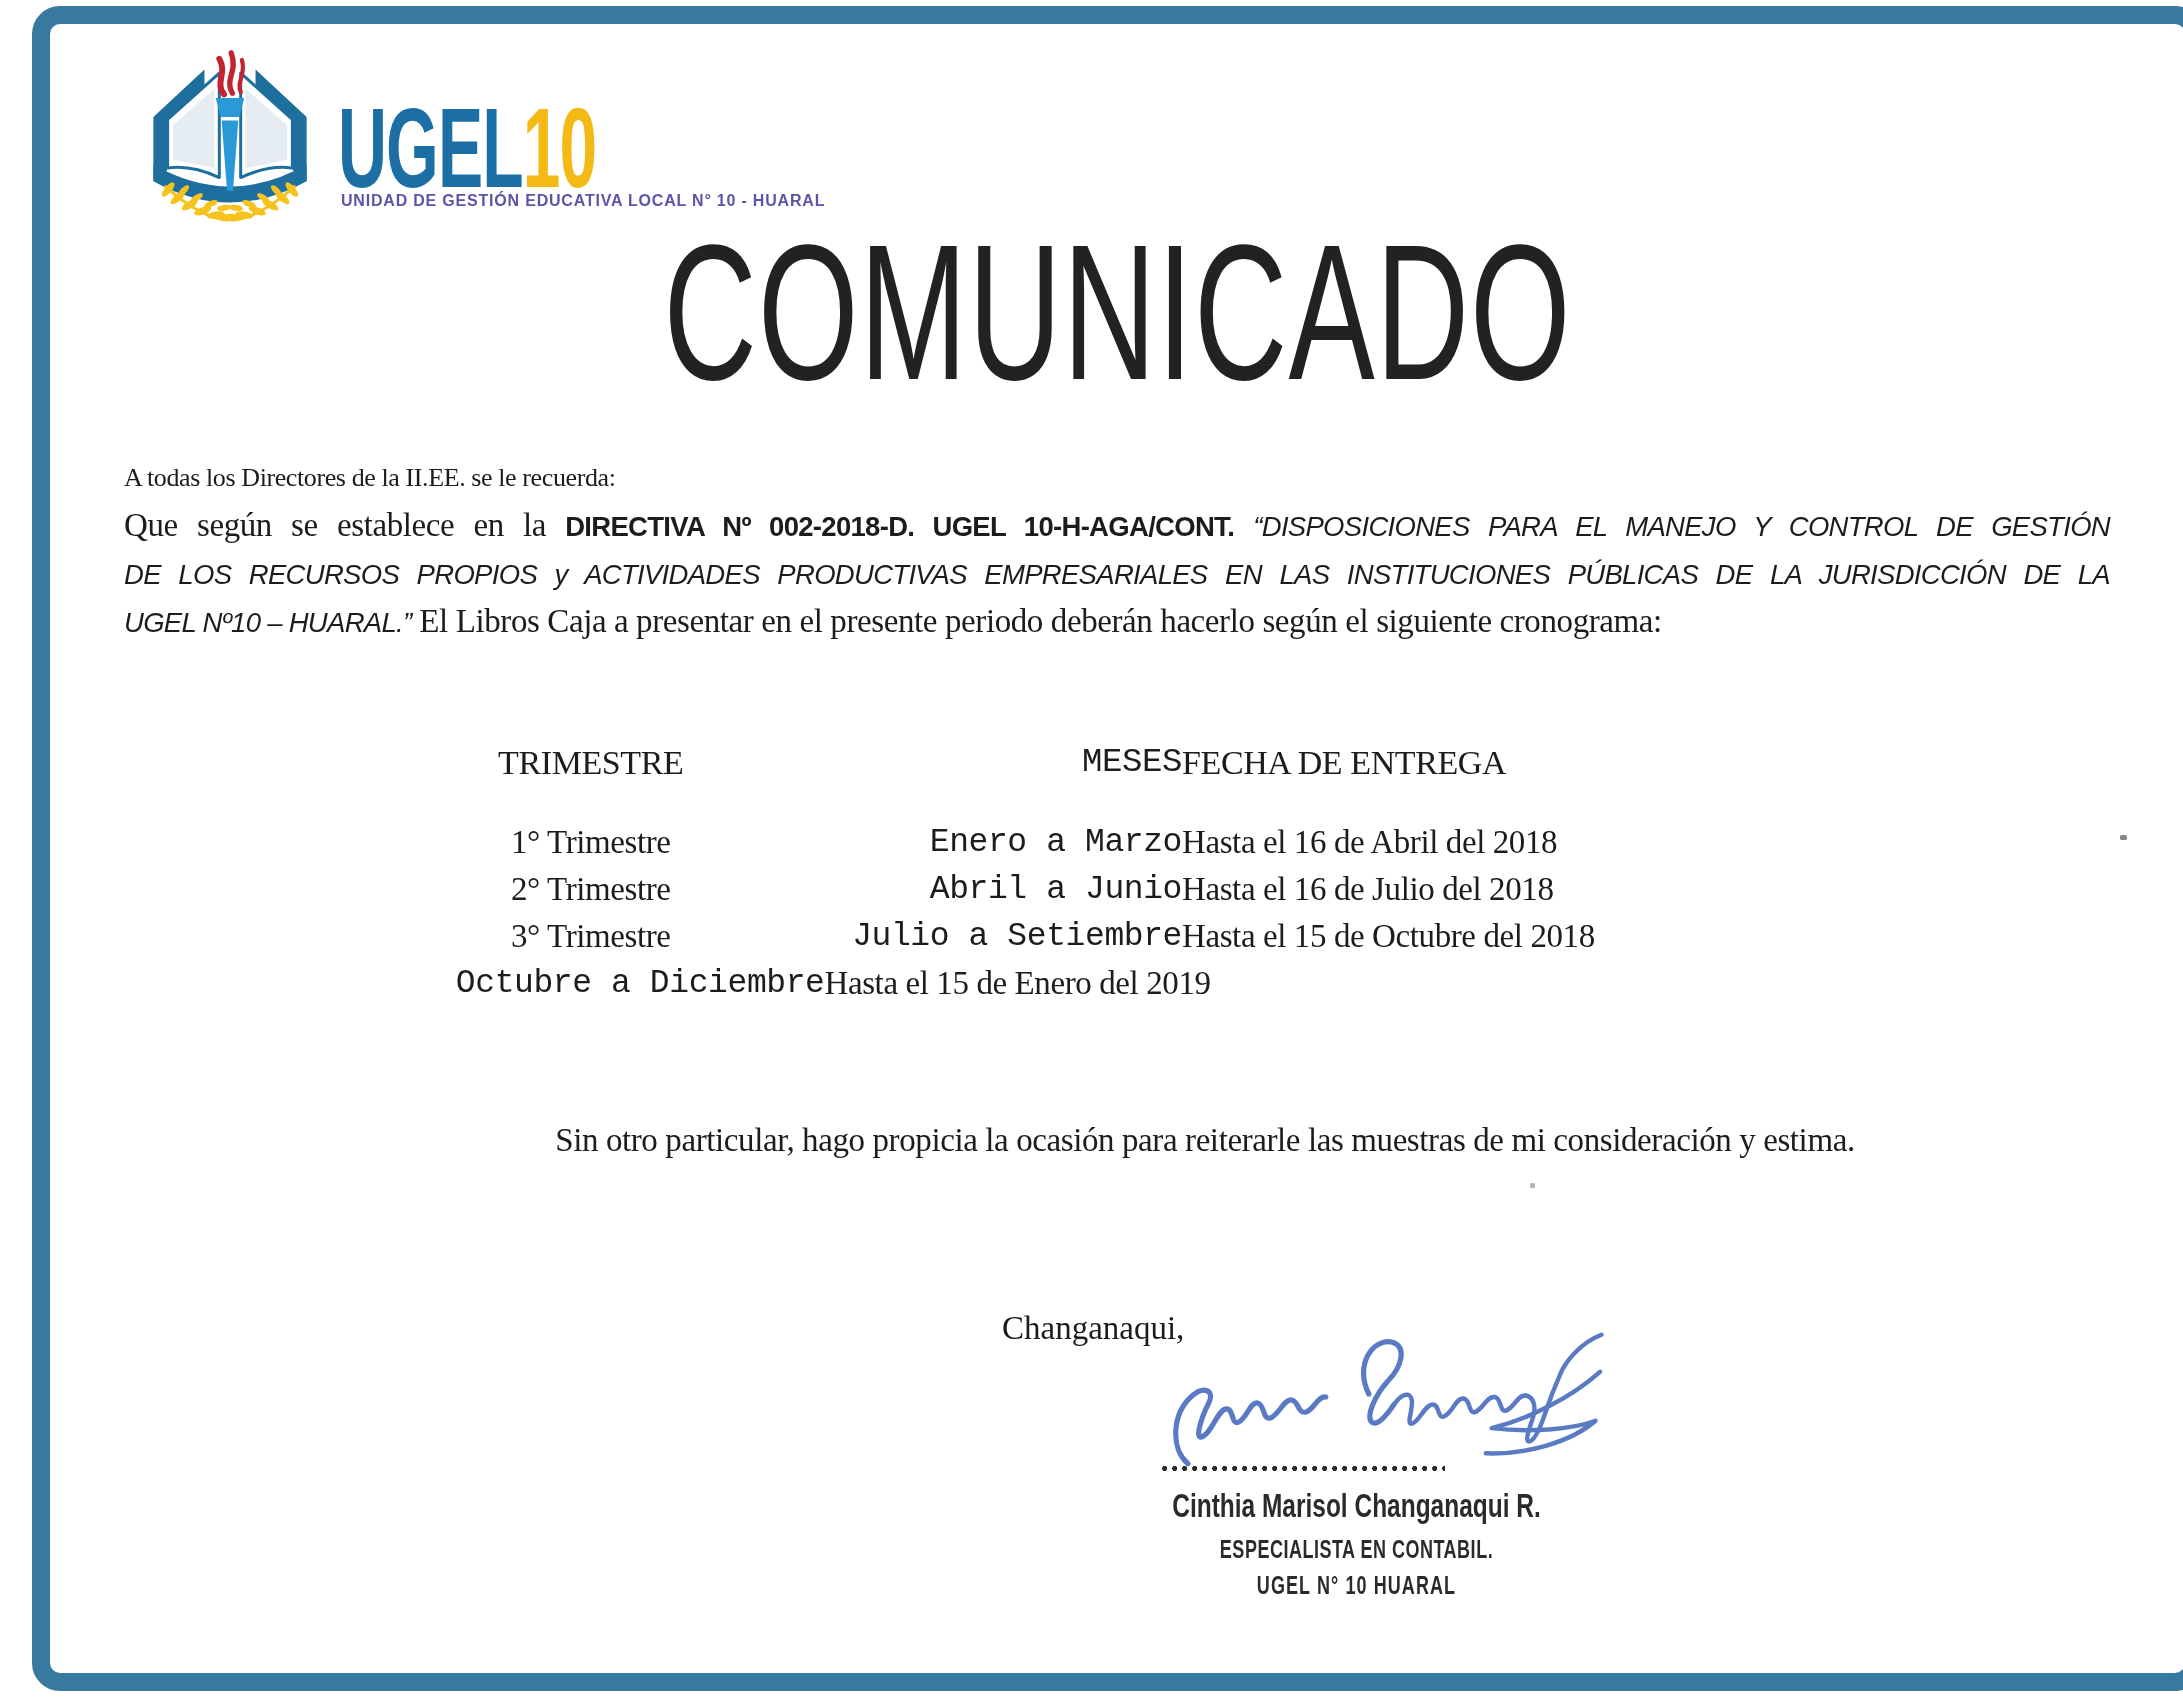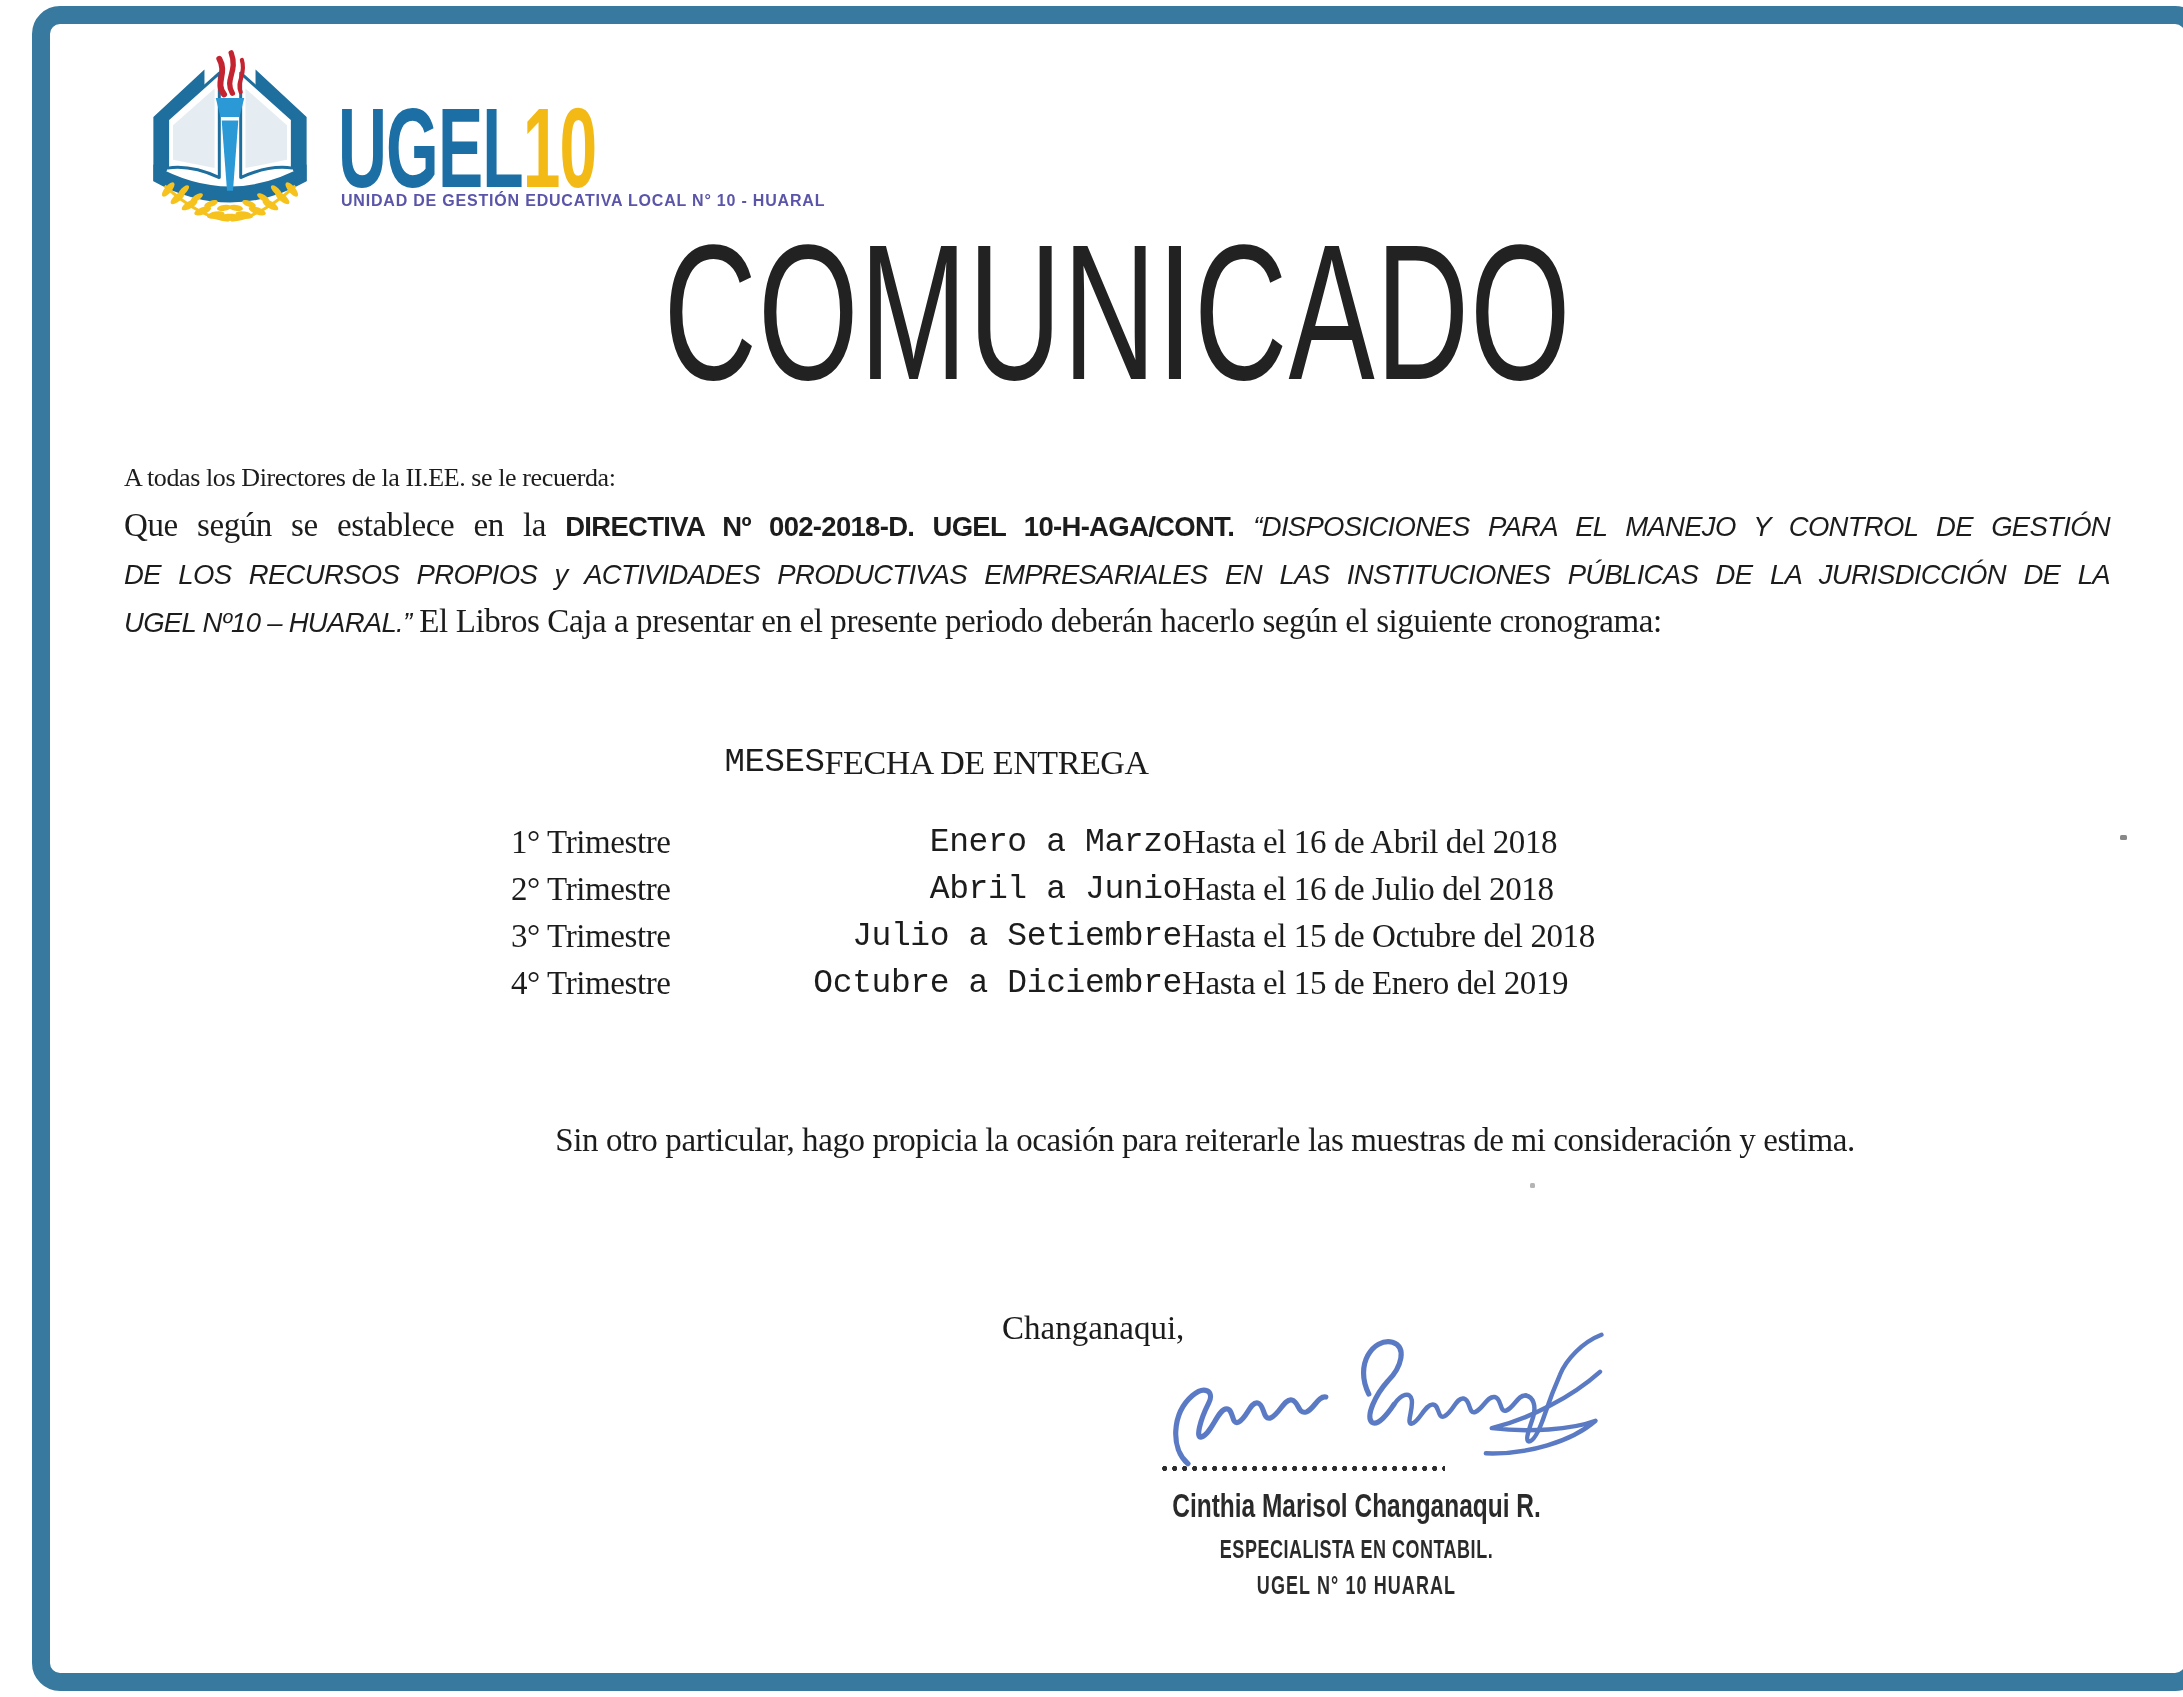--- a/index.html
+++ b/index.html
@@ -131,41 +131,41 @@
     <div class="pline">
       <span class="ital-sans">DE LOS RECURSOS PROPIOS y ACTIVIDADES PRODUCTIVAS EMPRESARIALES EN LAS INSTITUCIONES PÚBLICAS DE LA JURISDICCIÓN DE LA</span>
     </div>
     <div class="pline last">
       <span class="ital-sans">UGEL Nº10 – HUARAL.”</span><span> El Libros Caja a presentar en el presente periodo deberán hacerlo según el siguiente cronograma:</span>
     </div>
   </div>
 
   <div class="sched">
     <div class="trow thead">
+      <span class="c1">TRIMESTRE</span>
       <span class="c2">MESES</span>
       <span class="c3">FECHA DE ENTREGA</span>
     </div>
     <div class="tbody">
       <div class="trow">
         <span class="c1">1° Trimestre</span>
         <span class="c2">Enero a Marzo</span>
         <span class="c3">Hasta el 16 de Abril del 2018</span>
       </div>
       <div class="trow">
         <span class="c1">2° Trimestre</span>
         <span class="c2">Abril a Junio</span>
         <span class="c3">Hasta el 16 de Julio del 2018</span>
       </div>
       <div class="trow">
         <span class="c1">3° Trimestre</span>
         <span class="c2">Julio a Setiembre</span>
         <span class="c3">Hasta el 15 de Octubre del 2018</span>
       </div>
       <div class="trow">
-        <span class="c1">4° Trimestre</span>
         <span class="c2">Octubre a Diciembre</span>
         <span class="c3">Hasta el 15 de Enero del 2019</span>
       </div>
     </div>
   </div>
 
   <p class="closing">Sin otro particular, hago propicia la ocasión para reiterarle las muestras de mi consideración y estima.</p>
   <p class="signoff">Changanaqui,</p>
 
   <svg class="sig-svg" viewBox="0 0 640 220" xmlns="http://www.w3.org/2000/svg">

